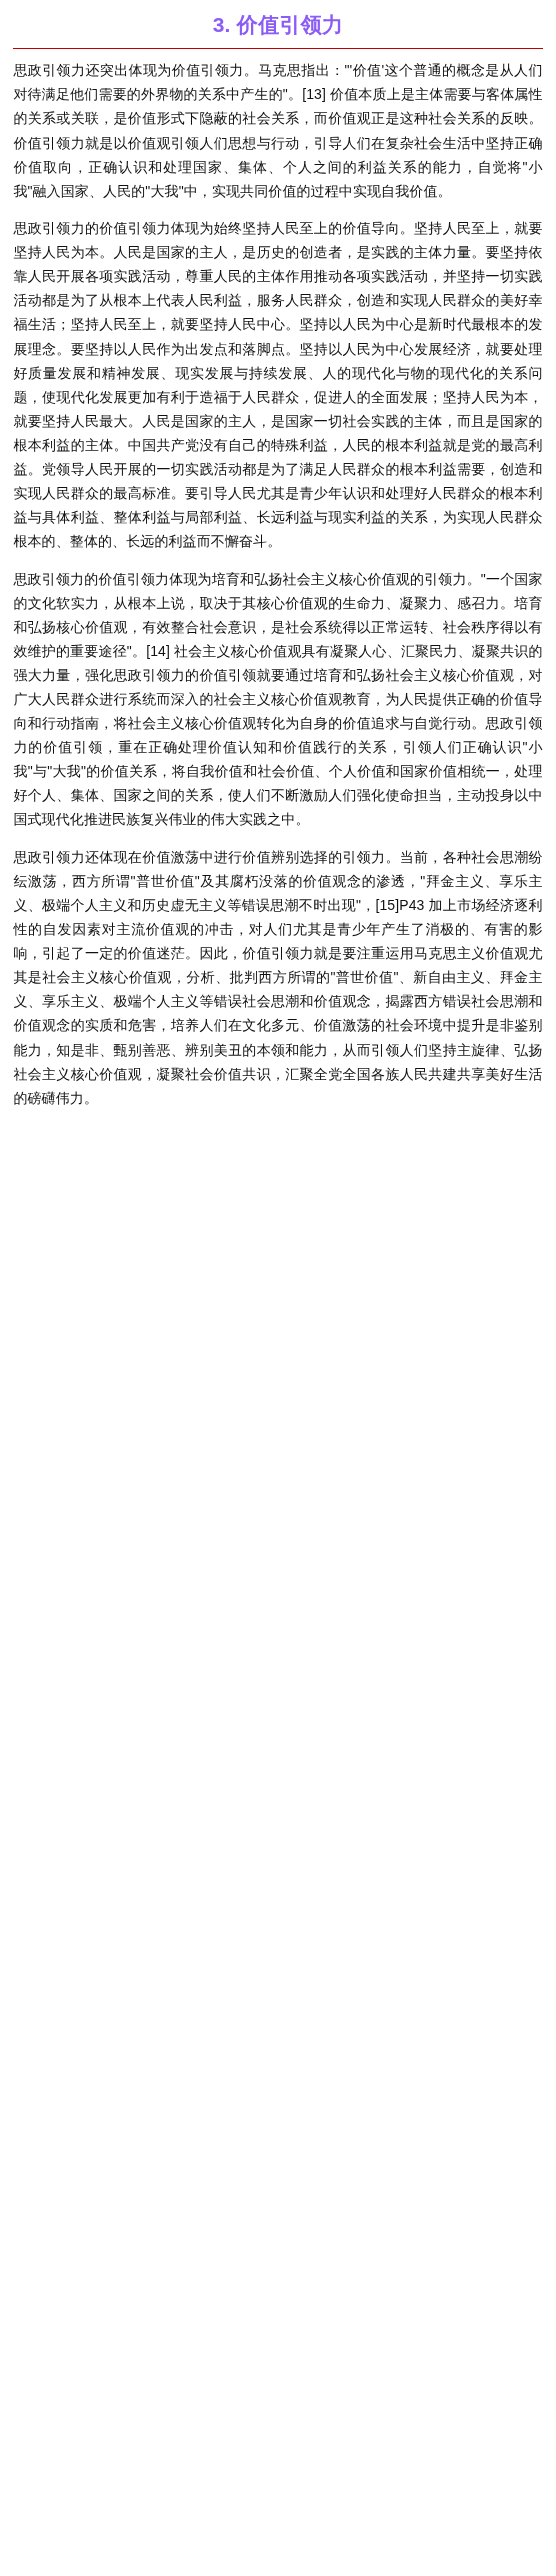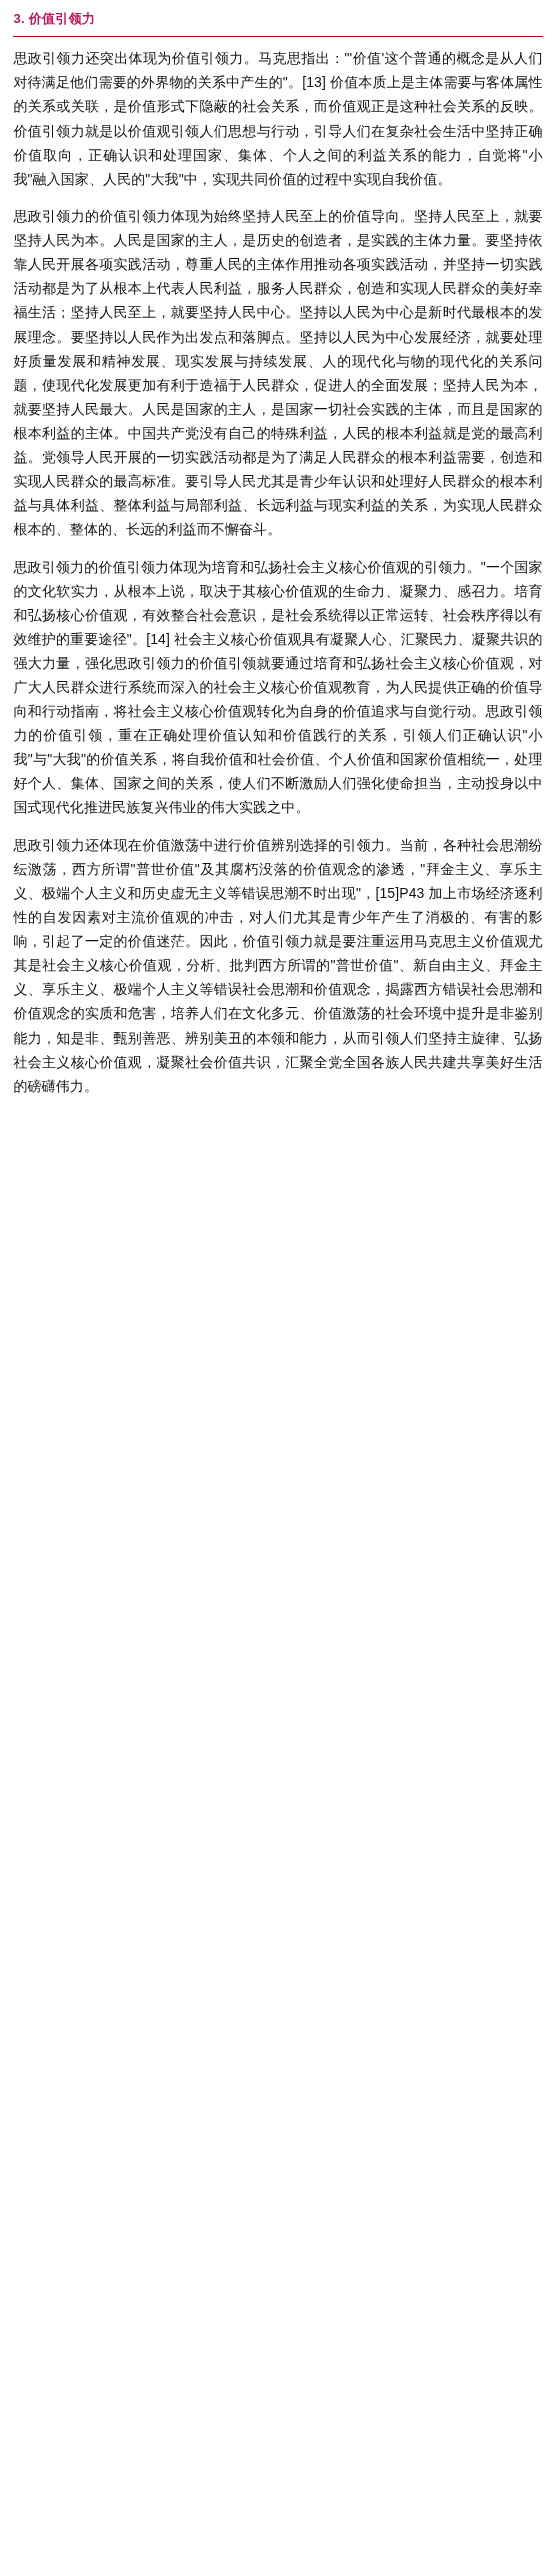--- a/index.html
+++ b/index.html
@@ -13,26 +13,27 @@
   }
   .page {
     width: 556px;
     min-height: 3806px;
     box-sizing: border-box;
     padding: 9.3px 13.4px 0 13.4px;
     background: #ffffff;
     position: relative;
   }
   .section-heading {
-    font-size: 13px;
+    font-size: 21px;
     font-weight: bold;
-    color: #be185d;
+    color: #8b5cf6;
     line-height: 1.5;
     margin: 0 0 7.2px 0;
     letter-spacing: 0.3px;
+    text-align: center;
   }
   .heading-rule {
     border: 0;
     border-top: 1px solid #c00000;
     margin: 0 0 9.3px 0;
     width: 100%;
   }
   p.body-para {
     font-size: 14px;
     line-height: 1.72;

